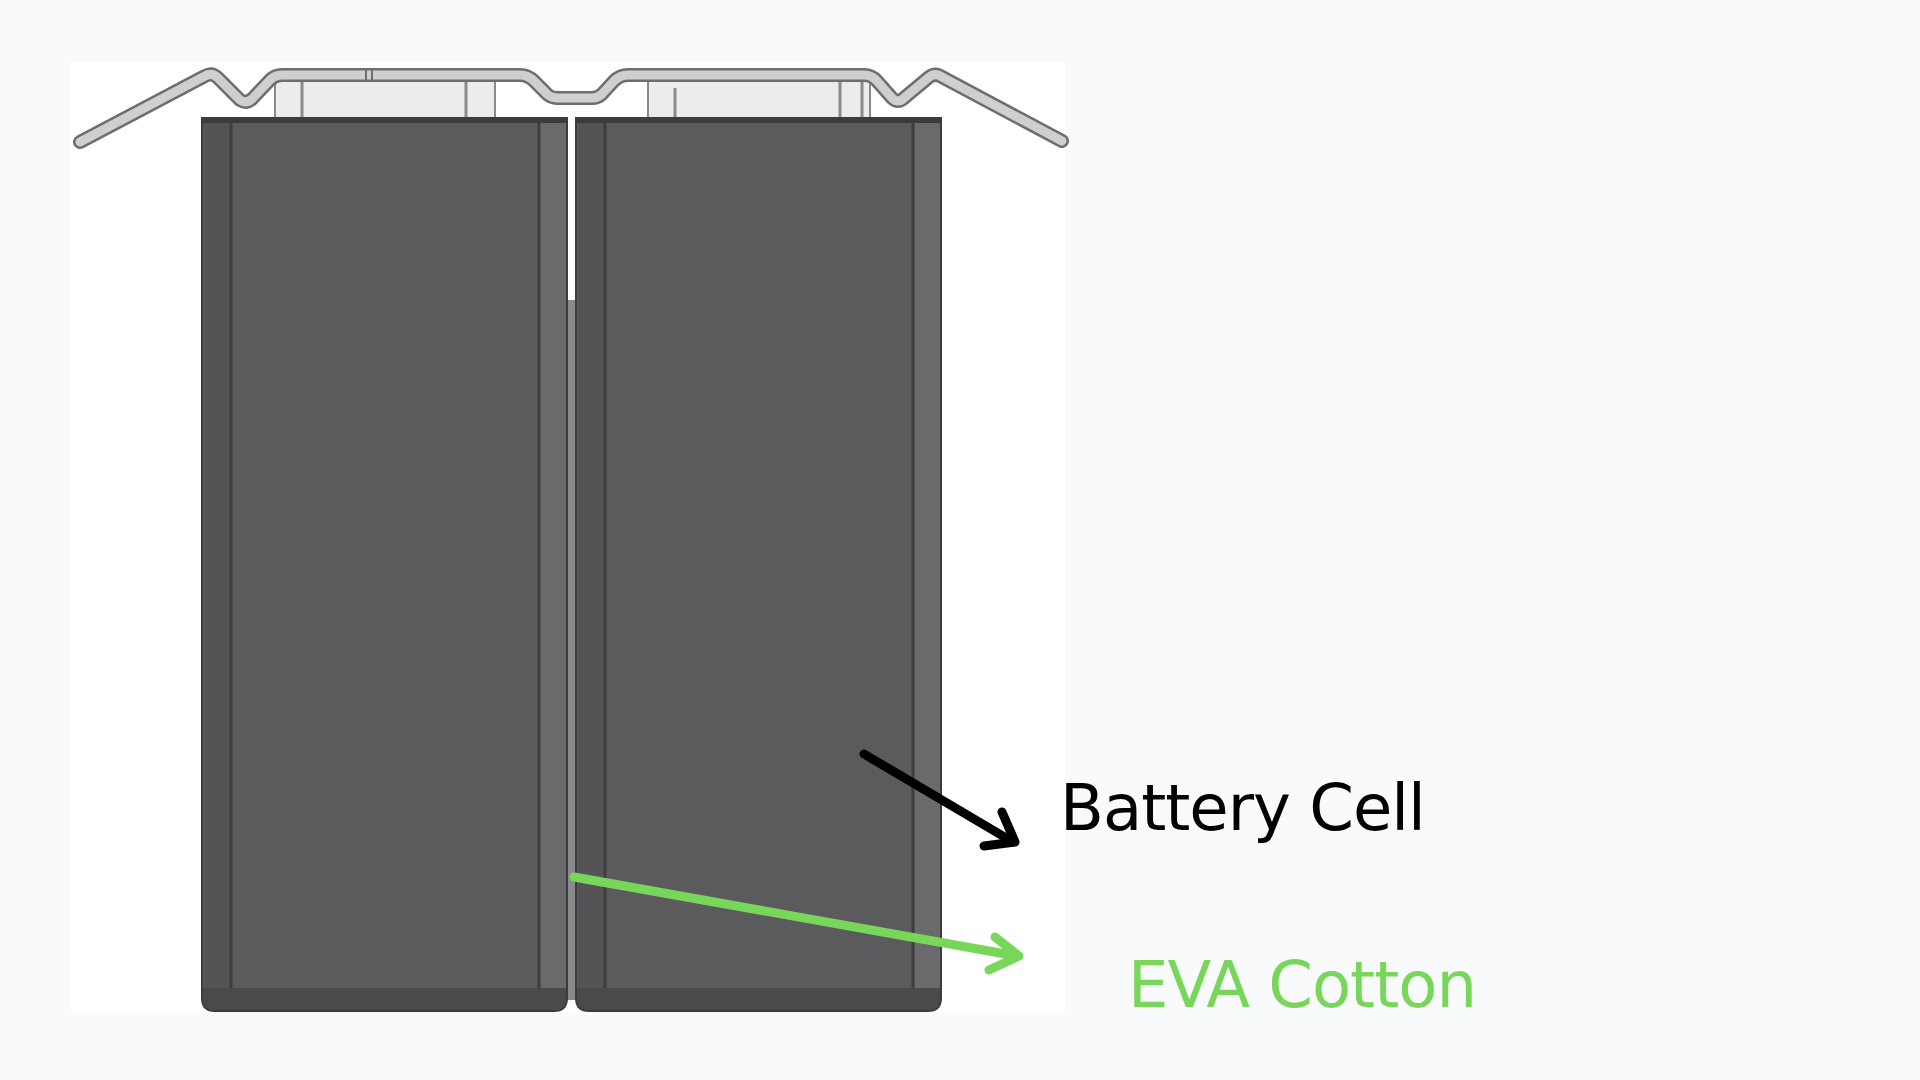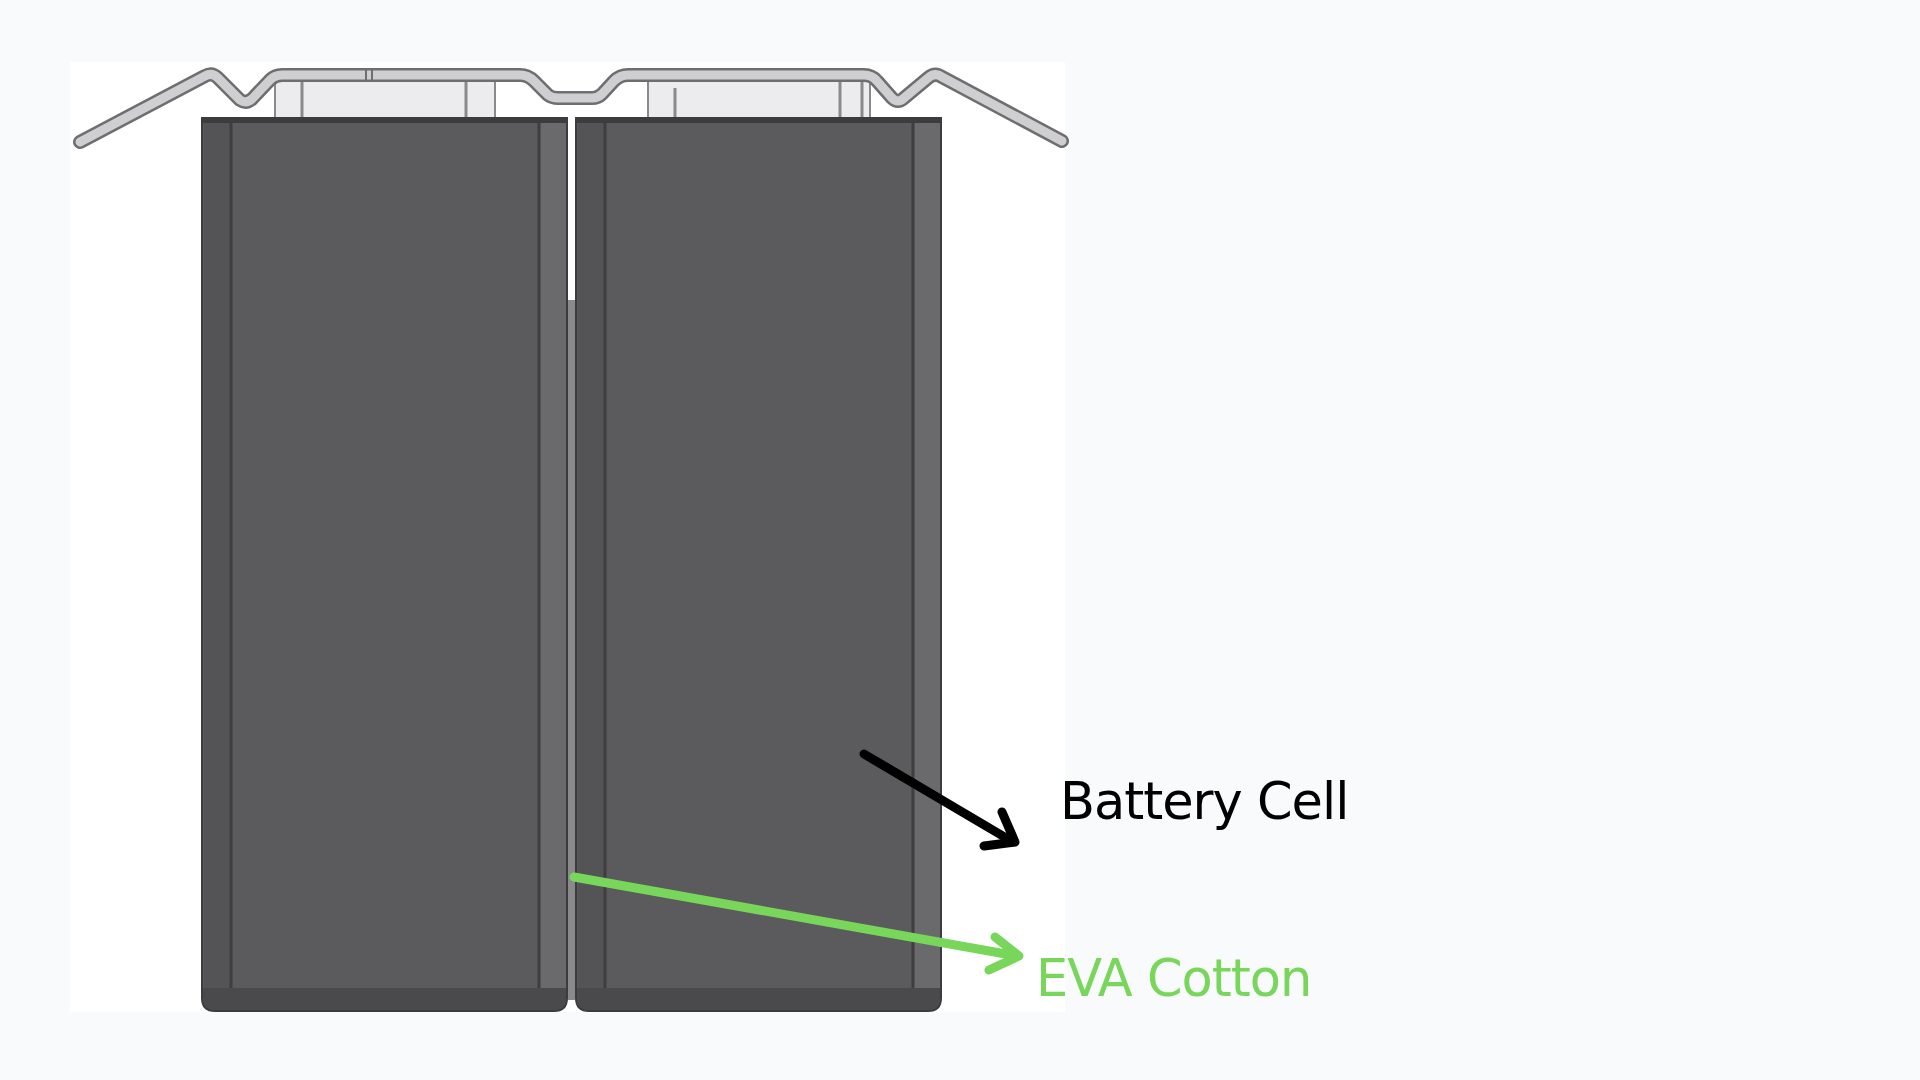--- a/index.html
+++ b/index.html
@@ -1,21 +1,21 @@
 <!DOCTYPE html>
 <html><head>
 <meta charset="utf-8">
 <style>
   html, body { margin:0; padding:0; }
   body { width:1920px; height:1080px; background:#f9fafc; position:relative; overflow:hidden; font-family:"DejaVu Sans", sans-serif; }
   .photo { position:absolute; left:70px; top:62px; width:995px; height:950px; background:#ffffff; }
   svg.art { position:absolute; left:0; top:0; }
-  .label { position:absolute; font-family:"DejaVu Sans", sans-serif; font-size:51px; line-height:1; white-space:nowrap; letter-spacing:-1px; }
+  .label { position:absolute; font-family:"DejaVu Sans", sans-serif; font-size:64px; line-height:1; white-space:nowrap; letter-spacing:-1px; }
   .label-battery { left:1060px; top:776px; }
-  .label-eva { left:1036px; top:953px; }
+  .label-eva { left:1128px; top:953px; }
 </style>
 </head>
 <body>
 
 <div class="photo"></div>
 
 <svg class="art" width="1920" height="1080" viewBox="0 0 1920 1080">
 
   <g>
     <rect x="275" y="80" width="220" height="40" fill="#ececee" stroke="#8a8a8c" stroke-width="2"></rect>

